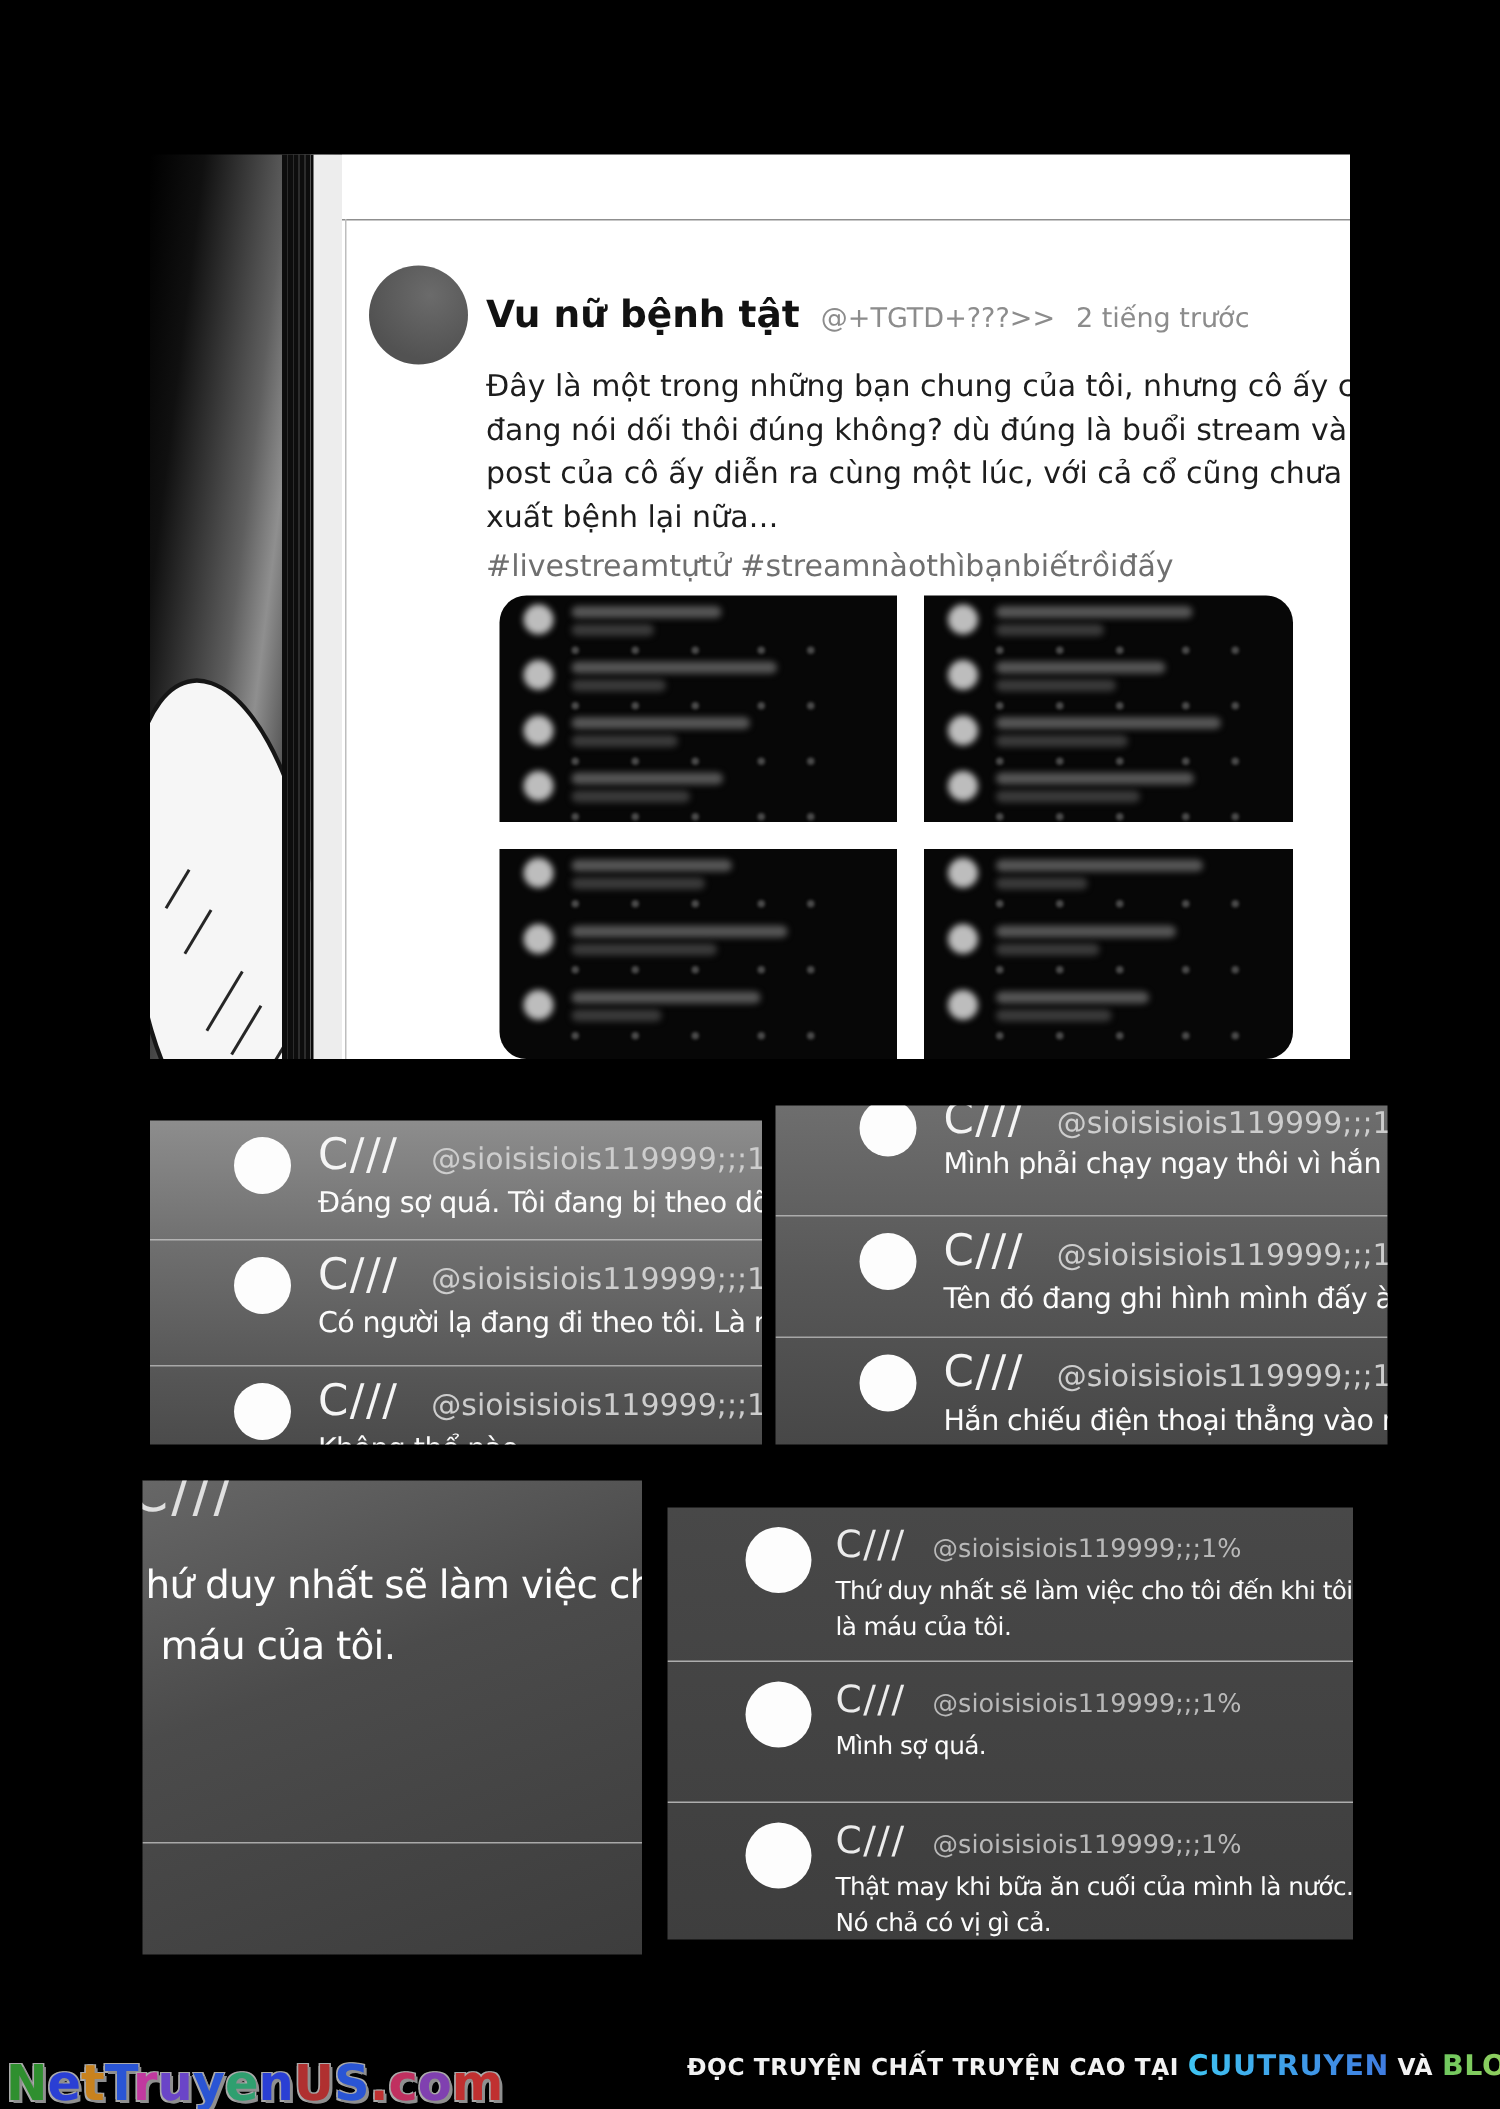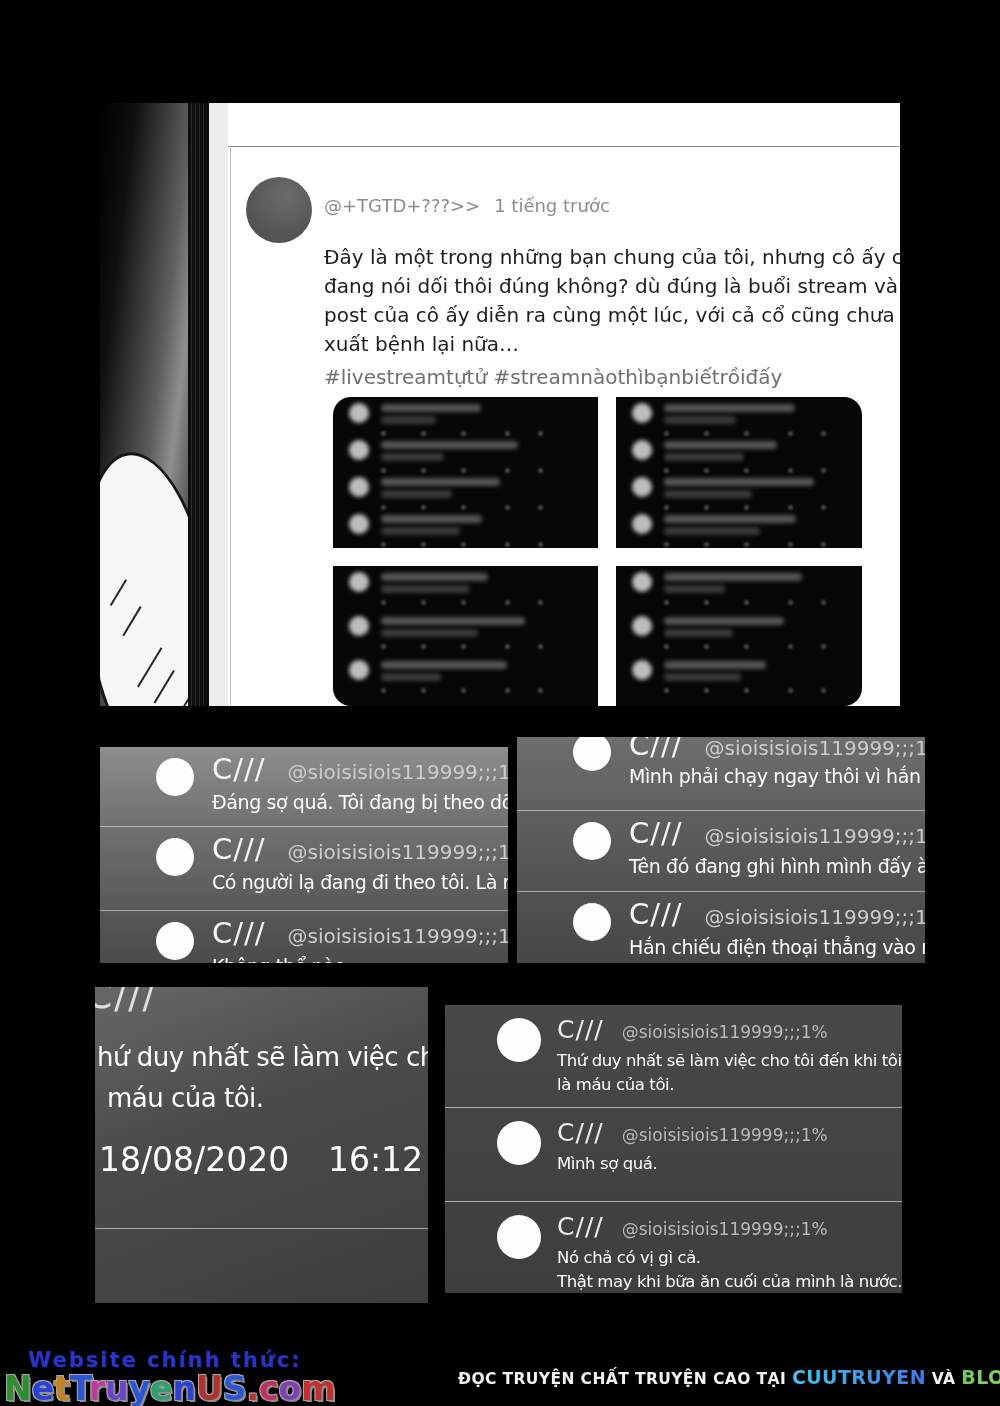--- a/index.html
+++ b/index.html
@@ -123,22 +123,23 @@
       </div>
       <div id="frame-dark" class="abs"></div>
       <div id="frame-light" class="abs"></div>
     </div>
 
     <div id="card" class="abs">
       <div id="card-top" class="abs"></div>
       <div id="card-vline" class="abs"></div>
       <div id="tweet-avatar" class="abs"></div>
       <div id="tweet-head" class="abs">
+        <span id="tweet-author">Vu nữ bệnh tật</span>
         <span id="tweet-handle">@+TGTD+???&gt;&gt;</span>
-        <span id="tweet-time">1 tiếng trước</span>
+        <span id="tweet-time">2 tiếng trước</span>
       </div>
       <div id="tweet-body" class="abs">
         <div>Đây là một trong những bạn chung của tôi, nhưng cô ấy chỉ</div>
         <div>đang nói dối thôi đúng không? dù đúng là buổi stream và bài</div>
         <div>post của cô ấy diễn ra cùng một lúc, với cả cổ cũng chưa từng</div>
         <div>xuất bệnh lại nữa…</div>
       </div>
       <div id="tweet-tags" class="abs">#livestreamtựtử #streamnàothìbạnbiếtrồiđấy</div>
       <div id="att-grid" class="abs">
           <div class="att-cell att-c0">
@@ -329,24 +330,20 @@
         </div>
       </div>
     </div>
 
   <div id="panel-zoom" class="chat-panel">
     <div id="zp-head" class="abs">
       <span id="zp-name">C///</span>
     </div>
     <div id="zp-line1" class="zp-line">hứ duy nhất sẽ làm việc cho</div>
     <div id="zp-line2" class="zp-line">máu của tôi.</div>
-    <div id="zp-daterow" class="abs">
-      <span>18/08/2020</span>
-      <span>16:12</span>
-    </div>
     <div id="zp-divider" class="abs"></div>
   </div>
 
   <div id="panel-br" class="chat-panel">
       <div class="chat-row">
         <div class="chat-avatar"></div>
         <div class="chat-head">
           <span class="chat-name">C///</span>
           <span class="chat-handle">@sioisisiois119999;;;1%</span>
         </div>
@@ -365,29 +362,28 @@
           <div>Mình sợ quá.</div>
         </div>
       </div>
       <div class="chat-row">
         <div class="chat-avatar"></div>
         <div class="chat-head">
           <span class="chat-name">C///</span>
           <span class="chat-handle">@sioisisiois119999;;;1%</span>
         </div>
         <div class="chat-msg">
+          <div>Thật may khi bữa ăn cuối của mình là nước.</div>
           <div>Nó chả có vị gì cả.</div>
-          <div>Thật may khi bữa ăn cuối của mình là nước.</div>
         </div>
       </div>
     </div>
 
   <div id="credit-line" class="abs">
     <span>ĐỌC TRUYỆN CHẤT TRUYỆN CAO TẠI</span>
     <span id="site-primary" class="site-grad">CUUTRUYEN</span>
     <span>VÀ</span>
     <span id="site-secondary" class="site-grad">BLOGTRUYEN</span>
   </div>
 
-  <div id="wm-label" class="abs">Website chính thức:</div>
   <div id="wm-site" class="abs"><span style="color: rgb(47, 143, 47);">N</span><span style="color: rgb(42, 63, 212);">e</span><span style="color: rgb(200, 130, 30);">t</span><span style="color: rgb(42, 85, 212);">T</span><span style="color: rgb(192, 57, 159);">r</span><span style="color: rgb(106, 69, 200);">u</span><span style="color: rgb(42, 85, 212);">y</span><span style="color: rgb(47, 159, 111);">e</span><span style="color: rgb(42, 63, 212);">n</span><span style="color: rgb(176, 48, 48);">U</span><span style="color: rgb(42, 85, 212);">S</span><span style="color: rgb(192, 48, 48);">.</span><span style="color: rgb(192, 48, 96);">c</span><span style="color: rgb(128, 64, 176);">o</span><span style="color: rgb(192, 48, 48);">m</span></div>
 
 </div>
 
 </body></html>

